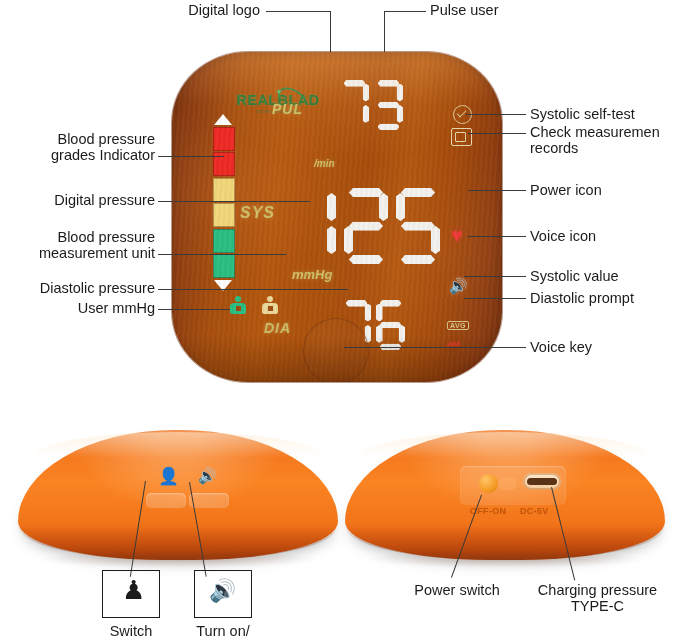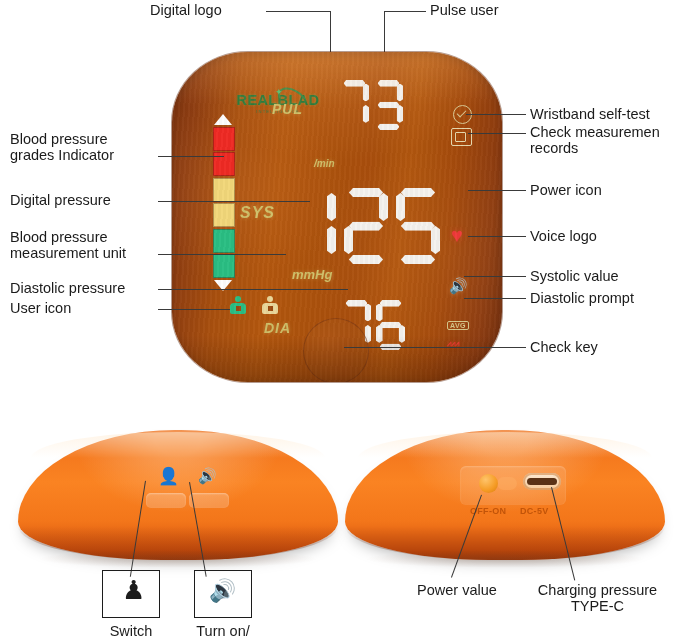--- a/index.html
+++ b/index.html
@@ -1,20 +1,20 @@
 <!DOCTYPE html>
 <html><head>
 <meta charset="utf-8">
 <style>
   html,body{margin:0;padding:0;background:#ffffff;}
   body{width:679px;height:637px;position:relative;overflow:hidden;
        font-family:"Liberation Sans","DejaVu Sans",sans-serif;color:#1c1c1c;}
 
   .lbl{position:absolute;font-size:14.5px;line-height:1.12;color:#1b1b1b;white-space:pre;}
-  .lbl.r{text-align:left;}
+  .lbl.r{text-align:right;}
   .lbl.c{text-align:center;}
 
   .leader{position:absolute;background:#3a3a3a;}
   .leader.h{height:1px;}
   .leader.v{width:1px;}
   .leader-d{position:absolute;height:1px;background:#3a3a3a;transform-origin:0 0;}
 
   
   #device-front{
     position:absolute;left:172px;top:52px;width:330px;height:330px;
@@ -267,43 +267,43 @@
 <div class="lbl r" style="left:10px;top:192px;width:145px;">Digital pressure</div>
 <div class="leader h" style="left:158px;top:201px;width:152px;"></div>
 
 <div class="lbl r" style="left:10px;top:229px;width:145px;">Blood pressure
 measurement unit</div>
 <div class="leader h" style="left:158px;top:254px;width:128px;"></div>
 
 <div class="lbl r" style="left:10px;top:280px;width:145px;">Diastolic pressure</div>
 <div class="leader h" style="left:158px;top:289px;width:190px;"></div>
 
-<div class="lbl r" style="left:10px;top:300px;width:145px;">User icon</div>
+<div class="lbl r" style="left:10px;top:300px;width:145px;">User mmHg</div>
 <div class="leader h" style="left:158px;top:309px;width:72px;"></div>
 
-<div class="lbl" style="left:530px;top:106px;width:150px;">Wristband self-test</div>
+<div class="lbl" style="left:530px;top:106px;width:150px;">Systolic self-test</div>
 <div class="leader h" style="left:466px;top:114px;width:60px;"></div>
 
 <div class="lbl" style="left:530px;top:124px;width:150px;">Check measuremen
 records</div>
 <div class="leader h" style="left:468px;top:133px;width:58px;"></div>
 
 <div class="lbl" style="left:530px;top:182px;width:150px;">Power icon</div>
 <div class="leader h" style="left:468px;top:190px;width:58px;"></div>
 
-<div class="lbl" style="left:530px;top:228px;width:150px;">Voice logo</div>
+<div class="lbl" style="left:530px;top:228px;width:150px;">Voice icon</div>
 <div class="leader h" style="left:468px;top:236px;width:58px;"></div>
 
 <div class="lbl" style="left:530px;top:268px;width:150px;">Systolic value</div>
 <div class="leader h" style="left:464px;top:276px;width:62px;"></div>
 
 <div class="lbl" style="left:530px;top:290px;width:150px;">Diastolic prompt</div>
 <div class="leader h" style="left:464px;top:298px;width:62px;"></div>
 
-<div class="lbl" style="left:530px;top:339px;width:150px;">Check key</div>
+<div class="lbl" style="left:530px;top:339px;width:150px;">Voice key</div>
 <div class="leader h" style="left:344px;top:347px;width:182px;"></div>
 
 <div class="dev-bot" id="dev-left" style="left:18px;width:320px;">
   <div class="shell"></div>
   <div class="base-shadow"></div>
   <div class="dev-icon" style="left:140px;top:36px;font-size:17px;">👤</div>
   <div class="dev-icon" style="left:180px;top:37px;font-size:15px;">🔊</div>
   <div class="btn-pad" style="left:128px;top:63px;width:40px;height:15px;"></div>
   <div class="btn-pad" style="left:171px;top:63px;width:40px;height:15px;"></div>
 </div>
@@ -333,15 +333,15 @@
   <div id="power-knob"></div>
   <div id="usb-port">
       <b></b>
     </div>
   <div class="port-txt" style="left:125px;top:76px;">OFF-ON</div>
   <div class="port-txt" style="left:175px;top:76px;">DC-5V</div>
 </div>
 <div class="leader-d" style="left:482px;top:495px;width:88px;transform:rotate(110deg);"></div>
 <div class="leader-d" style="left:552px;top:487px;width:96px;transform:rotate(76deg);"></div>
 
-<div class="lbl c" style="left:392px;top:582px;width:130px;">Power value</div>
+<div class="lbl c" style="left:392px;top:582px;width:130px;">Power switch</div>
 <div class="lbl c" style="left:520px;top:582px;width:155px;">Charging pressure
 TYPE-C</div>
 
 </body></html>

